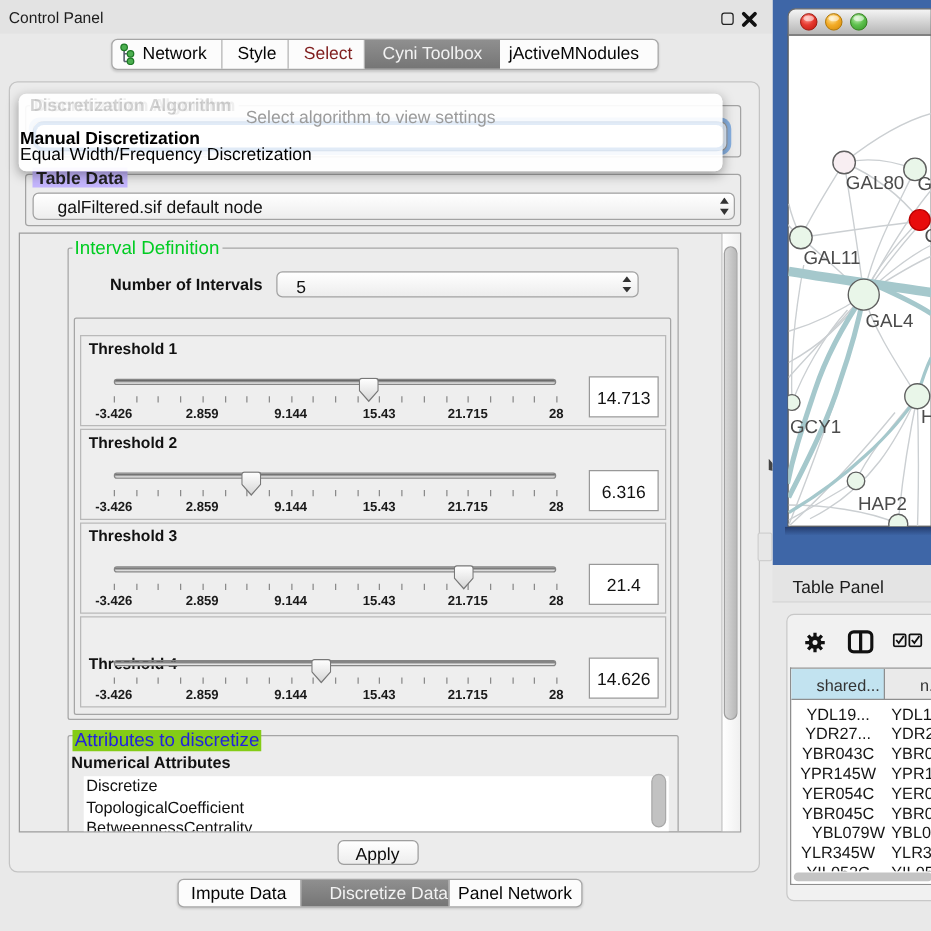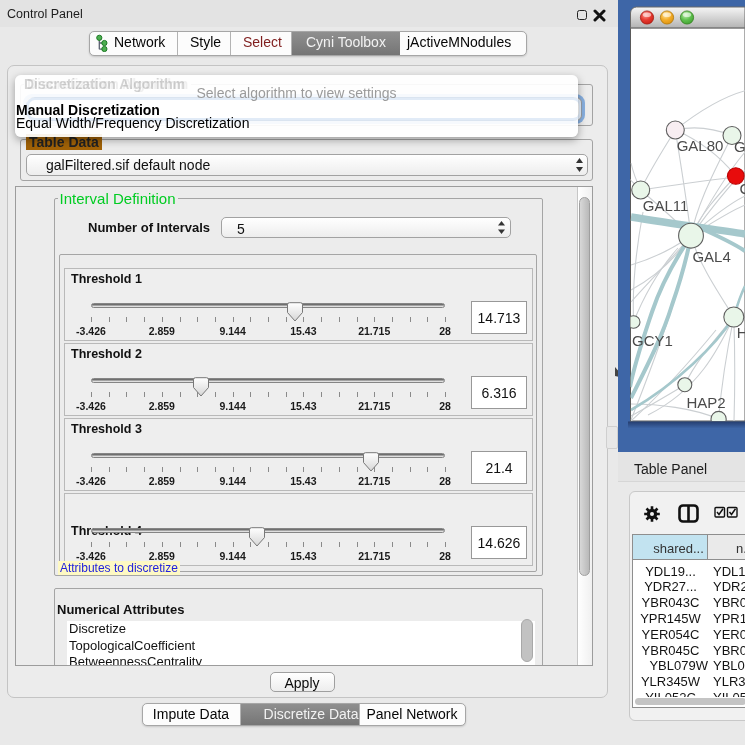--- a/index.html
+++ b/index.html
@@ -40,21 +40,21 @@
 <div class="txt" style="left:190px;top:34px;font-size:14px;color:#050505;">Style</div>
 <div class="txt" style="left:243px;top:34px;font-size:14px;color:#7f1d1d;">Select</div>
 <div class="txt" style="left:306px;top:34px;font-size:14px;color:#f2f2f2;">Cyni Toolbox</div>
 <div class="txt" style="left:407px;top:34px;font-size:14px;color:#050505;">jActiveMNodules</div>
 
 <div class="abs" style="left:20px;top:84px;width:573px;height:42px;border:1px solid #a3a3a3;border-radius:3px;box-sizing:border-box;"></div>
 <div class="txt" style="left:24px;top:75.5px;font-size:14px;font-weight:bold;color:#333;background:#ececec;padding:0 3px;">Discretization Algorithm</div>
 <div class="abs" style="left:26px;top:97px;width:556px;height:24px;background:#fff;border:1px solid #999;border-radius:6px;box-sizing:border-box;box-shadow:0 0 0 3px rgba(110,160,220,0.8);"></div>
 
 <div class="abs" style="left:20px;top:139px;width:573px;height:42px;border:1px solid #a3a3a3;border-radius:3px;box-sizing:border-box;"></div>
-<div class="txt" style="left:26px;top:134px;font-size:14px;font-weight:bold;color:#222;background:#a16207;padding:0 3px;">Table Data</div>
+<div class="txt" style="left:26px;top:134px;font-size:14px;font-weight:bold;color:#222;background:#c4b5fd;padding:0 3px;">Table Data</div>
 <div class="abs" style="left:26px;top:153.5px;width:562px;height:22.5px;background:linear-gradient(#ffffff,#ededed);border:1px solid #a2a2a2;border-radius:5px;box-sizing:border-box;"></div>
 <div class="txt" style="left:46px;top:157px;font-size:14px;color:#111;">galFiltered.sif default node</div>
 <svg class="abs" style="left:575px;top:158px;" width="9" height="14" viewBox="0 0 9 14">
   <path d="M4.5 0 L8 5 L1 5 Z" fill="#333"></path>
     <path d="M4.5 14 L8 9 L1 9 Z" fill="#333"></path>
 </svg>
 
 <div class="abs" style="left:15px;top:75px;width:563px;height:62px;background:rgba(255,255,255,0.92);border-radius:6px;box-shadow:0 3px 9px rgba(0,0,0,0.35);"></div>
 <div class="txt" style="left:24px;top:75.5px;font-size:14px;font-weight:bold;color:rgba(60,60,60,0.22);">Discretization Algorithm</div>
 <div class="abs" style="left:29px;top:100px;width:550px;height:18px;border-radius:6px;box-shadow:0 0 0 3px rgba(120,165,220,0.22);"></div>
@@ -231,21 +231,21 @@
       <defs>
         <linearGradient id="thg3" x1="0" y1="0" x2="0" y2="1">
           <stop offset="0" stop-color="#ffffff"></stop>
           <stop offset="1" stop-color="#d6d6d6"></stop>
         </linearGradient>
       </defs>
     </svg>
     <div class="abs" style="left:455px;top:339px;width:56px;height:33px;background:#fff;border:1px solid #989898;box-sizing:border-box;"></div>
     <div class="txt" style="left:455px;top:348px;width:56px;text-align:center;font-size:14px;color:#111;">14.626</div>
     <div class="abs" style="left:37.9px;top:401.4px;width:489.1px;height:120px;border:1px solid #a5a5a5;border-radius:2px;box-sizing:border-box;"></div>
-    <div class="txt" style="left:41.9px;top:374px;font-size:12px;color:#2222dd;background:#fef9c3;padding:0 2px;">Attributes to discretize</div>
+    <div class="txt" style="left:41.9px;top:397px;font-size:15px;color:#2222dd;background:#84cc16;padding:0 2px;">Attributes to discretize</div>
     <div class="txt" style="left:41px;top:415px;font-size:13px;font-weight:bold;color:#111;">Numerical Attributes</div>
     <div class="abs" style="left:50.8px;top:434px;width:468.2px;height:60px;background:#fff;"></div>
     <div class="txt" style="left:53px;top:434.29999999999995px;font-size:13px;color:#111;">Discretize</div>
     <div class="txt" style="left:53px;top:450.69999999999993px;font-size:13px;color:#111;">TopologicalCoefficient</div>
     <div class="txt" style="left:53px;top:467.0999999999999px;font-size:13px;color:#111;">BetweennessCentrality</div>
     <div class="abs" style="left:505px;top:431.5px;width:11.5px;height:43px;background:#c2c2c2;border:1px solid #a8a8a8;border-radius:6px;box-sizing:border-box;"></div>
   </div>
 
 <div class="abs" style="left:577px;top:187px;width:15px;height:478px;background:linear-gradient(90deg,#ffffff,#f0f0f0);border-left:1px solid #c6c6c6;box-sizing:border-box;"></div>
 <div class="abs" style="left:579px;top:197px;width:11px;height:379px;background:linear-gradient(90deg,#d8d8d8,#b9b9b9);border:1px solid #9f9f9f;border-radius:6px;box-sizing:border-box;"></div>

